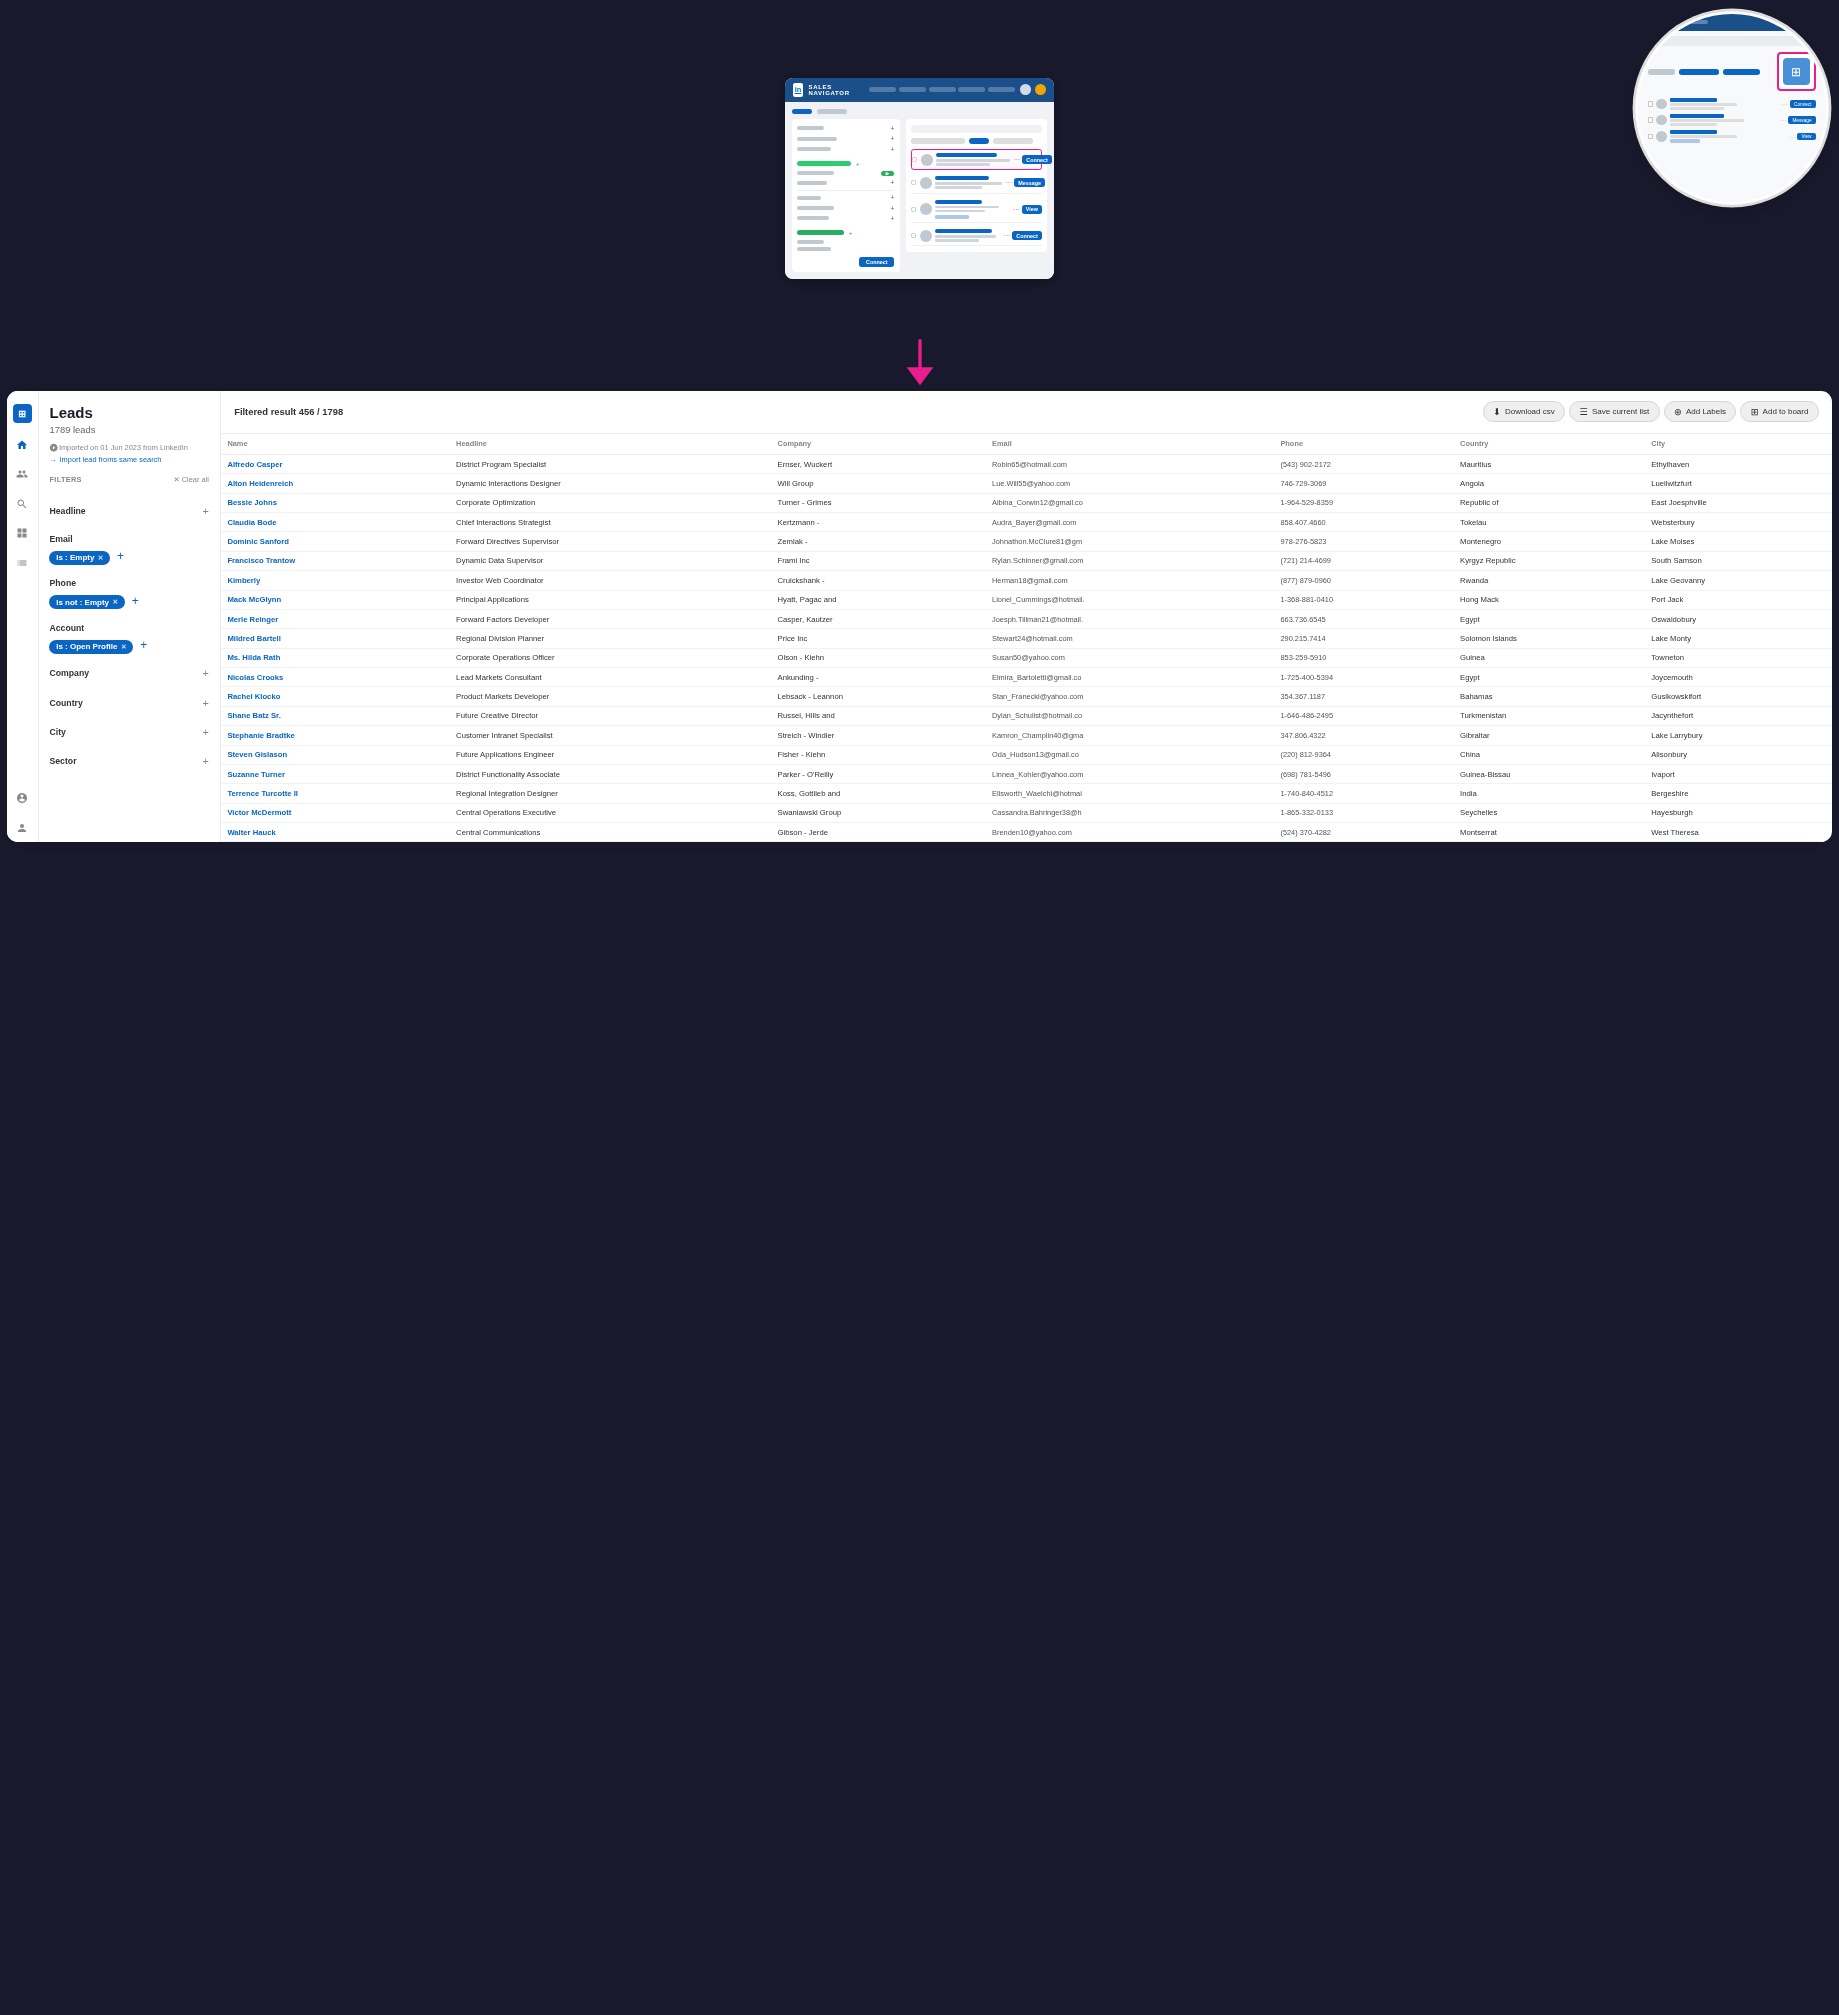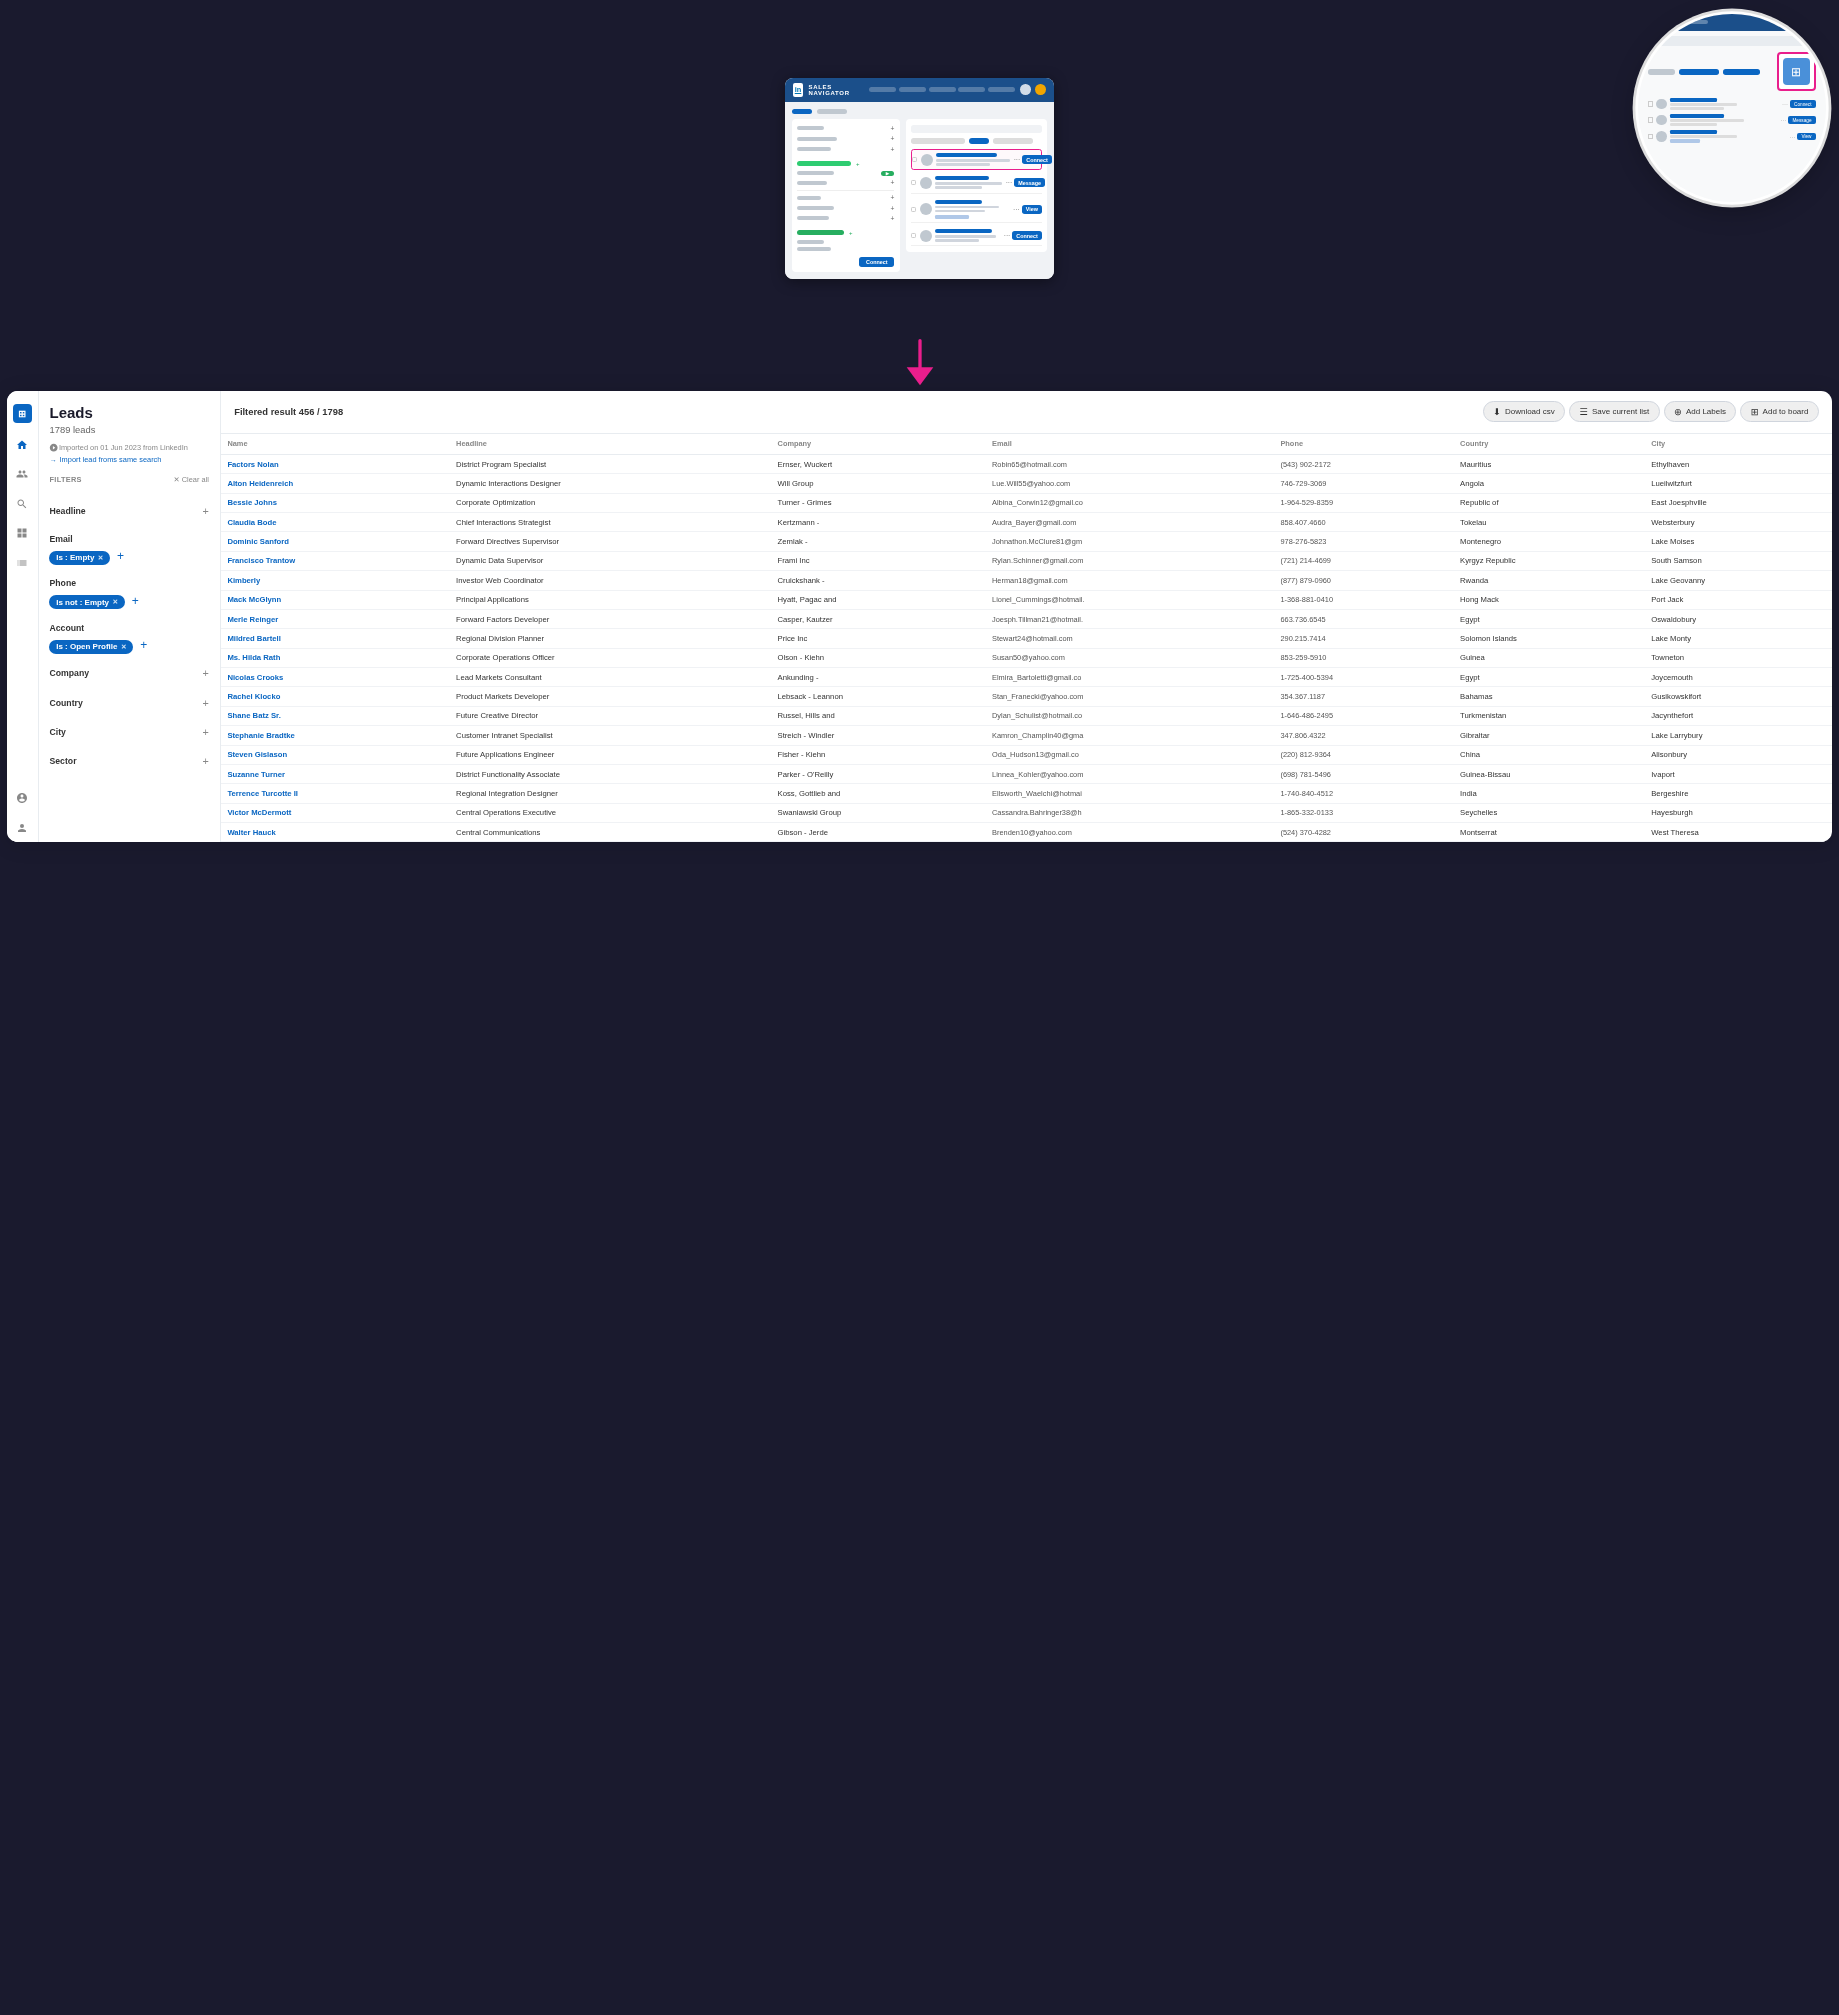--- a/index.html
+++ b/index.html
@@ -1033,21 +1033,21 @@
             <th>Headline</th>
             <th>Company</th>
             <th>Email</th>
             <th>Phone</th>
             <th>Country</th>
             <th>City</th>
           </tr>
         </thead>
         <tbody id="table-body">
         <tr>
-    <td class="td-name">Factors Nolan</td>
+    <td class="td-name">Alfredo Casper</td>
     <td>District Program Specialist</td>
     <td>Ernser, Wuckert</td>
     <td class="td-email">Robin65@hotmail.com</td>
     <td class="td-phone">(543) 902-2172</td>
     <td class="td-country">Mauritius</td>
     <td class="td-city">Ethylhaven</td>
   </tr>
             <tr>
     <td class="td-name">Alton Heidenreich</td>
     <td>Dynamic Interactions Designer</td>

